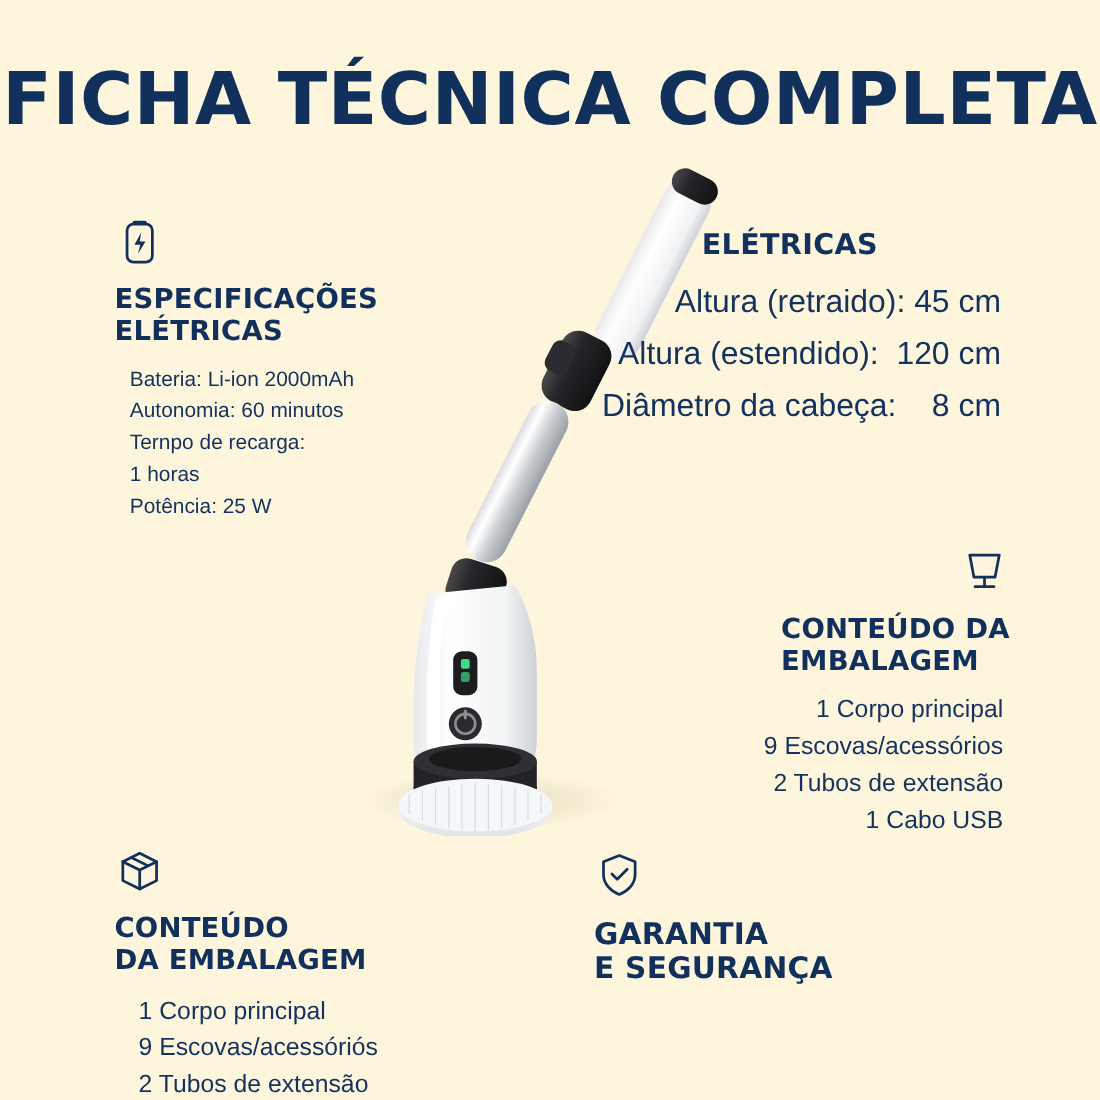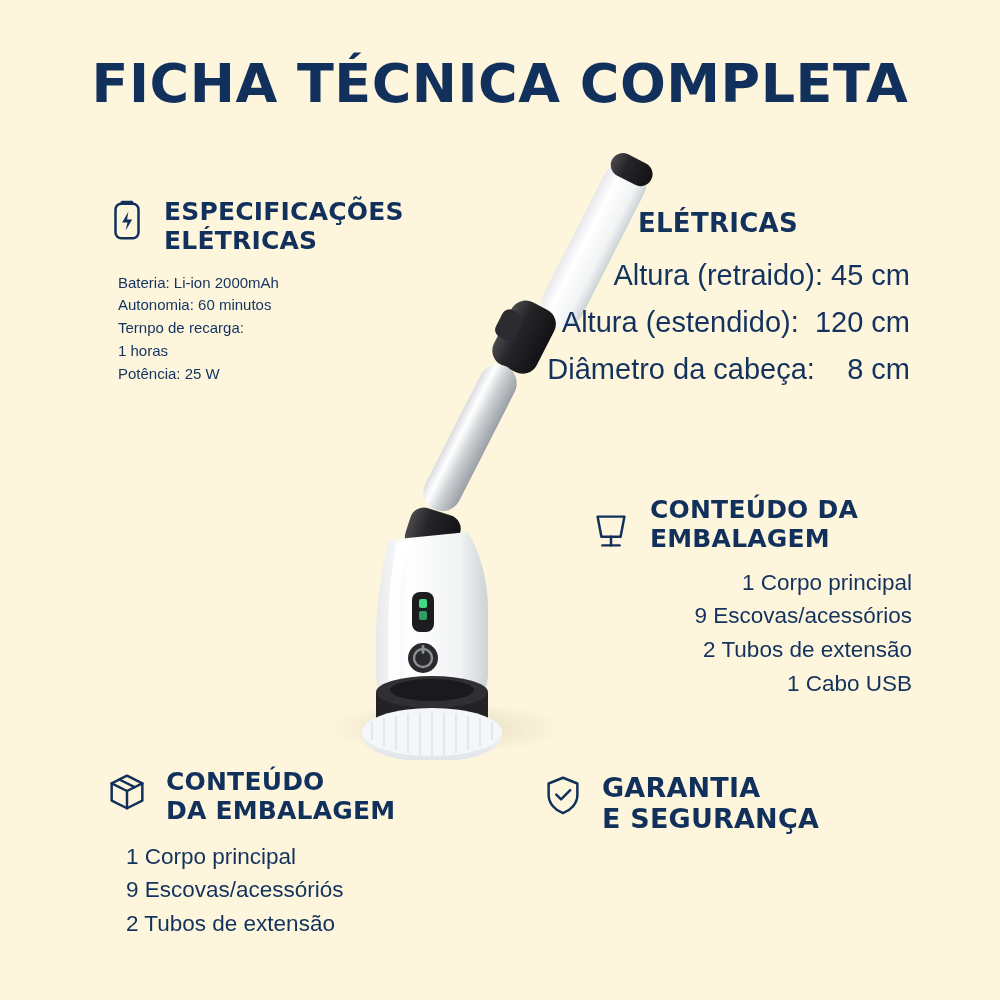--- a/index.html
+++ b/index.html
@@ -21,52 +21,53 @@
     height: 1000px;
   }
 
   
   .page-title {
     position: absolute;
     top: 52px;
     left: 0;
     width: 1000px;
     text-align: center;
-    font-size: 54px;
+    font-size: 66px;
     font-weight: bold;
     letter-spacing: 0.5px;
     color: #11305c;
     font-family: "DejaVu Sans", sans-serif;
   }
 
   
   .section { position: absolute; }
   .sec-head {
     display: flex;
     align-items: flex-start;
     gap: 14px;
+    flex-direction: column;
   }
   .sec-icon {
     flex: 0 0 auto;
     width: 46px;
     height: 46px;
     display: block;
   }
   .sec-title {
     font-size: 25px;
     font-weight: bold;
     line-height: 1.15;
     color: #11305c;
     font-family: "DejaVu Sans", sans-serif;
     letter-spacing: 0.2px;
     white-space: pre-line;
   }
   .sec-lines {
     margin-top: 12px;
-    font-size: 15px;
+    font-size: 19px;
     line-height: 1.52;
     color: #13325e;
     font-family: "Liberation Sans", sans-serif;
   }
   .sec-lines div { white-space: pre; }
 
   
   #sec-electrical {
     top: 198px;
     left: 104px;

